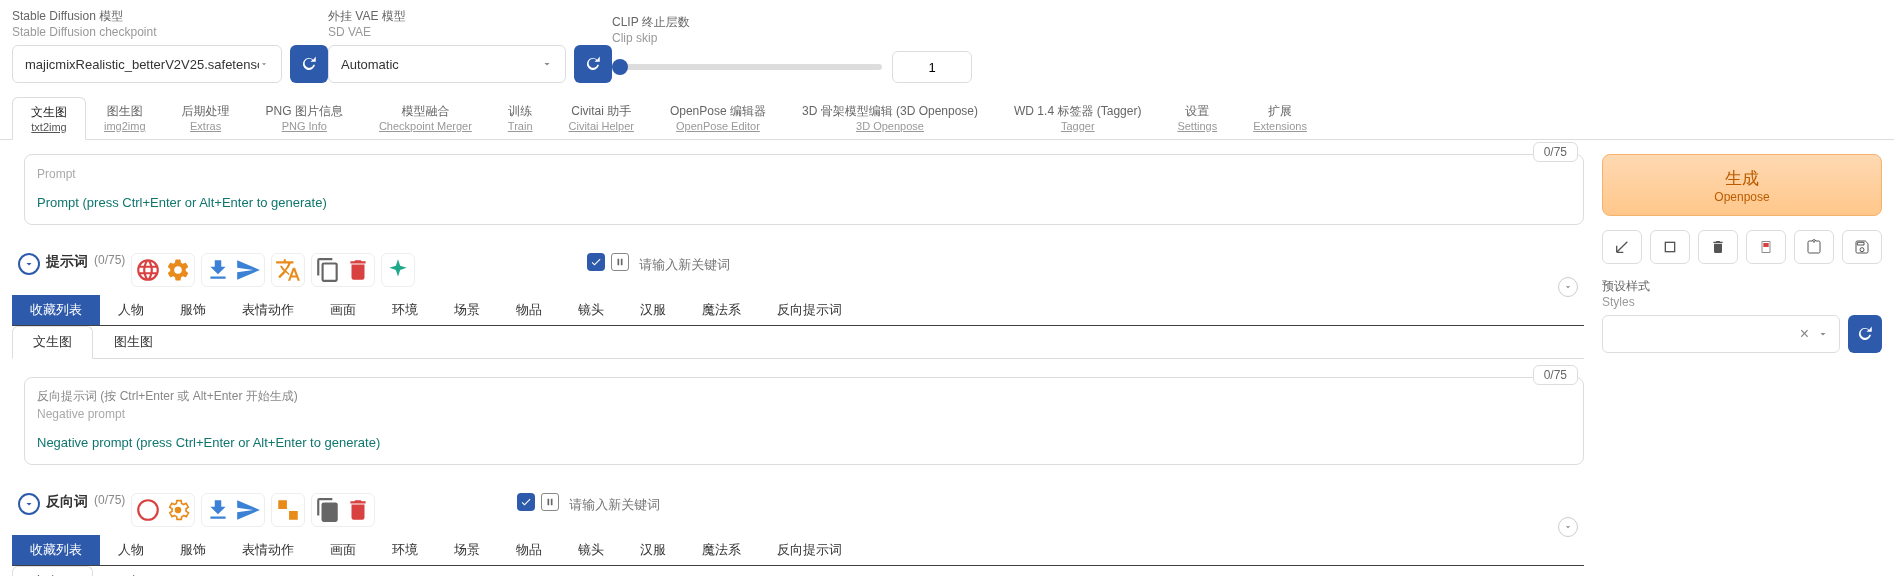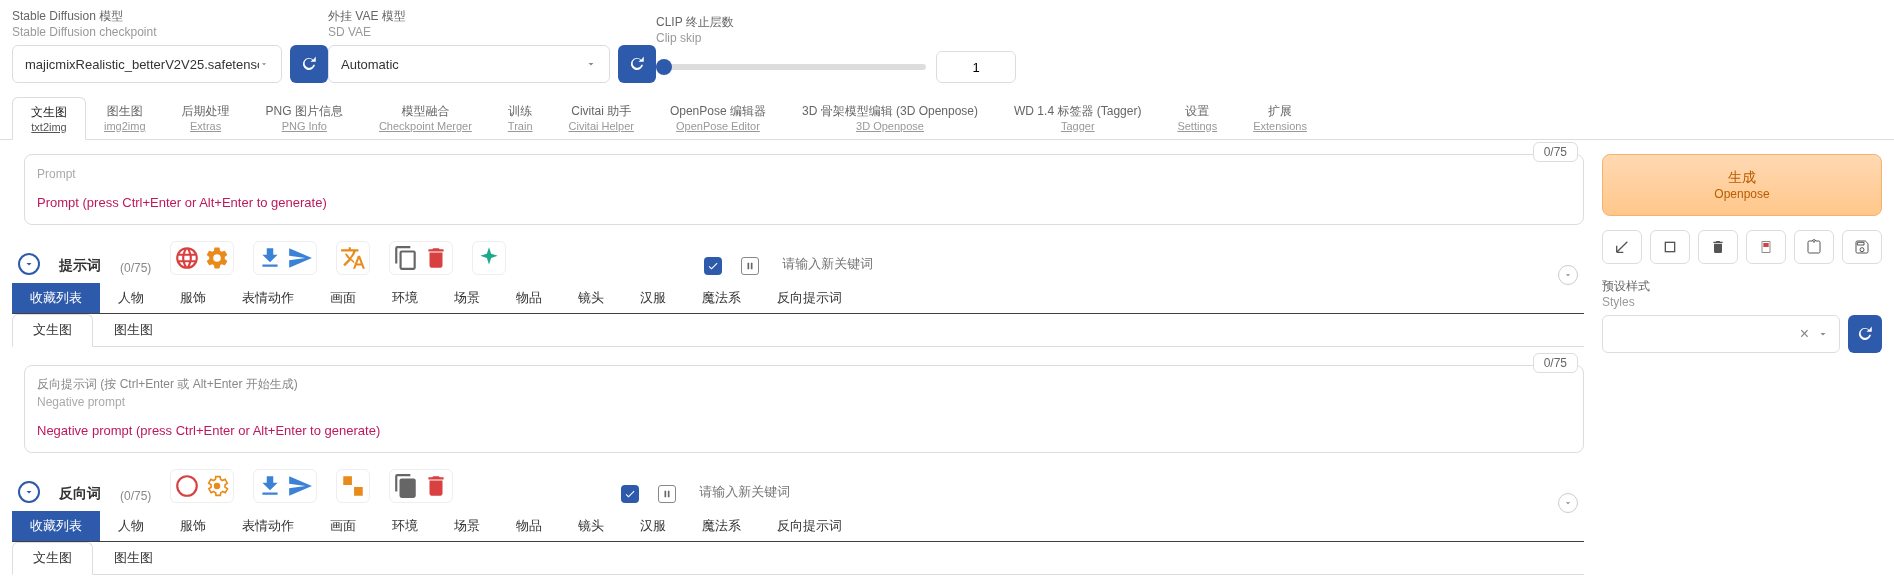--- a/index.html
+++ b/index.html
@@ -5,48 +5,48 @@
 * { box-sizing: border-box; margin: 0; padding: 0; font-family: -apple-system, BlinkMacSystemFont, "Segoe UI", sans-serif; }
 body { background: #fff; font-size: 13px; color: #333; width: 1894px; }
 
 .top-row { display: flex; padding: 8px 12px; align-items: flex-end; }
 .field-group { display: flex; flex-direction: column; gap: 2px; }
 .field-label-cn { font-size: 12px; color: #666; }
 .field-label-en { font-size: 12px; color: #999; }
 .field-labels { margin-bottom: 4px; }
 .dropdown { border: 1px solid #ddd; border-radius: 6px; padding: 8px 12px; display: flex; align-items: center; justify-content: space-between; background: #fff; height: 38px; }
 .dropdown.sd-model { width: 270px; }
-.dropdown.sd-vae { width: 282px; }
+.dropdown.sd-vae { width: 238px; }
 .refresh-btn { width: 38px; height: 38px; background: #2e5aac; border-radius: 6px; display: flex; align-items: center; justify-content: center; cursor: pointer; }
 .refresh-btn svg { width: 18px; height: 18px; fill: #fff; }
 .slider-wrap { display: flex; align-items: center; gap: 10px; }
 .slider-track { width: 270px; height: 6px; background: #ddd; border-radius: 3px; position: relative; }
 .slider-thumb { width: 16px; height: 16px; border-radius: 50%; background: #2e5aac; position: absolute; top: -5px; left: 0; }
 .num-input { width: 80px; height: 32px; border: 1px solid #ddd; border-radius: 6px; text-align: center; font-size: 13px; padding: 0 8px; }
 
 .tabs { display: flex; border-bottom: 1px solid #ddd; padding: 0 12px; margin-top: 6px; }
 .tab { padding: 6px 18px; cursor: pointer; text-align: center; font-size: 12px; color: #888; }
 .tab.active { border: 1px solid #ddd; border-bottom: 1px solid #fff; border-radius: 6px 6px 0 0; margin-bottom: -1px; color: #333; background:#fff; }
 .tab .tab-cn { display:block; color:#666; }
 .tab .tab-en { display:block; font-size:11px; color:#999;text-decoration:underline; }
 .tab.active .tab-cn { color:#222; }
 .tab.active .tab-en { color:#555; }
 
 .main-area { display: flex; gap: 18px; padding: 14px 12px; }
 .left-col { flex: 1; }
 .right-col { width: 280px; display: flex; flex-direction: column; gap: 14px; }
 
-.prompt-block { position: relative; margin-bottom: 8px; padding-left: 12px; }
+.prompt-block { position: relative; margin-bottom: 20px; padding-left: 12px; }
 .counter-pill { position: absolute; right: 6px; top: -12px; background: #fff; border: 1px solid #ddd; border-radius: 6px; padding: 2px 10px; font-size: 12px; color: #666; }
 .prompt-box { border: 1px solid #ddd; border-radius: 8px; padding: 10px 12px 14px; }
 .prompt-title-cn { font-size: 12px; color: #888; }
 .prompt-title-en { font-size: 12px; color: #aaa; margin-top: 2px; }
-.prompt-placeholder { font-size: 13px; color: #be185d; margin-top: 14px; }
-
-.toolbar-row { display: flex; align-items: flex-end; gap: 19px; padding: 8px 6px; position: relative; }
+.prompt-placeholder { font-size: 13px; color: #0f766e; margin-top: 14px; }
+
+.toolbar-row { display: flex; align-items: flex-start; gap: 6px; padding: 8px 6px; position: relative; }
 .toggle-btn { width: 22px; height: 22px; border: 2px solid #2e5aac; border-radius: 50%; display:flex; align-items:center; justify-content:center; cursor:pointer; }
 .toggle-btn svg { width:12px; height:12px; fill:#2e5aac; }
 .toolbar-label { font-weight: 600; font-size: 14px; }
 .toolbar-count { font-size: 12px; color: #888; }
 .icon-group { display: flex; gap: 4px; border: 1px solid #eee; border-radius: 6px; padding: 3px; }
 .icon-btn { width: 26px; height: 26px; border-radius: 4px; display:flex; align-items:center; justify-content:center; cursor:pointer; }
 .ic-red svg{fill:#d94040;} .ic-orange svg{fill:#e88b1a;} .ic-blue svg{fill:#3b82d6;} .ic-teal svg{fill:#1fa88a;} .ic-gray svg{fill:#666;}
 .checkbox-mark { width:18px; height:18px; background:#2e5aac; border-radius:4px; display:flex;align-items:center;justify-content:center; }
 .checkbox-mark svg{width:12px;height:12px;fill:#fff;}
 .mini-icon{width:18px;height:18px;border:1px solid #888;border-radius:3px;display:flex;align-items:center;justify-content:center;}
@@ -55,21 +55,21 @@
 .expand-toggle svg{width:10px;height:10px;fill:#888;}
 
 .cat-tabs { display:flex; border-bottom:1px solid #404040; }
 .cat-tab { padding:6px 18px; font-size:13px; cursor:pointer; color:#333; }
 .cat-tab.active { background:#2e5aac; color:#fff; }
 .sub-tabs { display:flex; border-bottom:1px solid #ddd; }
 .sub-tab { padding:6px 20px; font-size:13px; cursor:pointer; color:#333; border:1px solid transparent;}
 .sub-tab.active { border:1px solid #ddd; border-bottom:1px solid #fff; border-radius:6px 6px 0 0; margin-bottom:-1px; }
 
 .generate-btn { height: 62px; border-radius: 8px; background: linear-gradient(#ffd9b3, #ffc78a); border:1px solid #f5b26b; display:flex; flex-direction:column; align-items:center; justify-content:center; cursor:pointer; }
-.generate-btn .gen-cn { color:#b95c00; font-size:14px; font-weight:500;}
+.generate-btn .gen-cn { color:#b95c00; font-size:17px; font-weight:500;}
 .generate-btn .gen-en { color:#b95c00; font-size:12px; }
 
 .action-row { display:flex; gap:8px; }
 .action-btn { flex:1; height:34px; border:1px solid #ddd; border-radius:6px; display:flex;align-items:center;justify-content:center;cursor:pointer;background:#fff; }
 .action-btn svg{width:16px;height:16px;fill:#555;}
 
 .styles-block { }
 .styles-label-cn { font-size:12px; color:#666; }
 .styles-label-en { font-size:12px; color:#999; }
 .styles-row { display:flex; gap:8px; margin-top:6px; align-items:center;}

